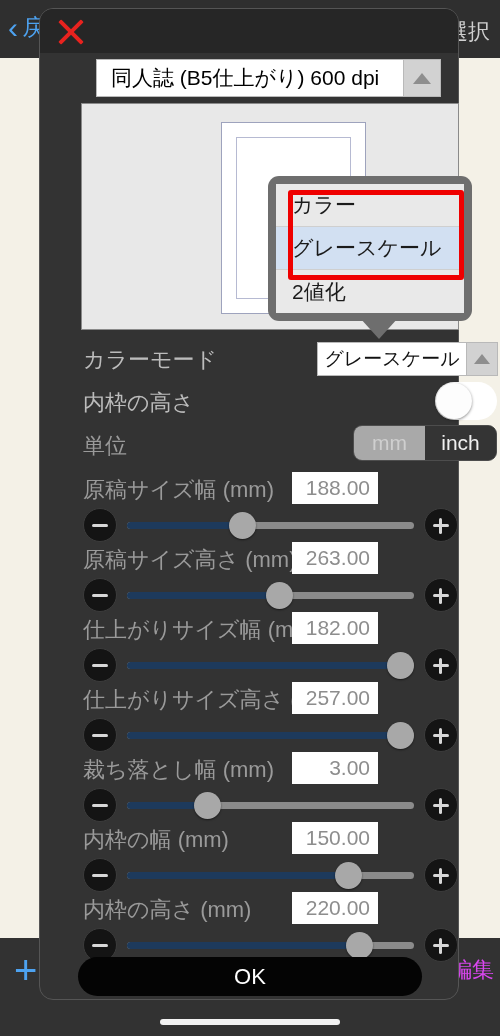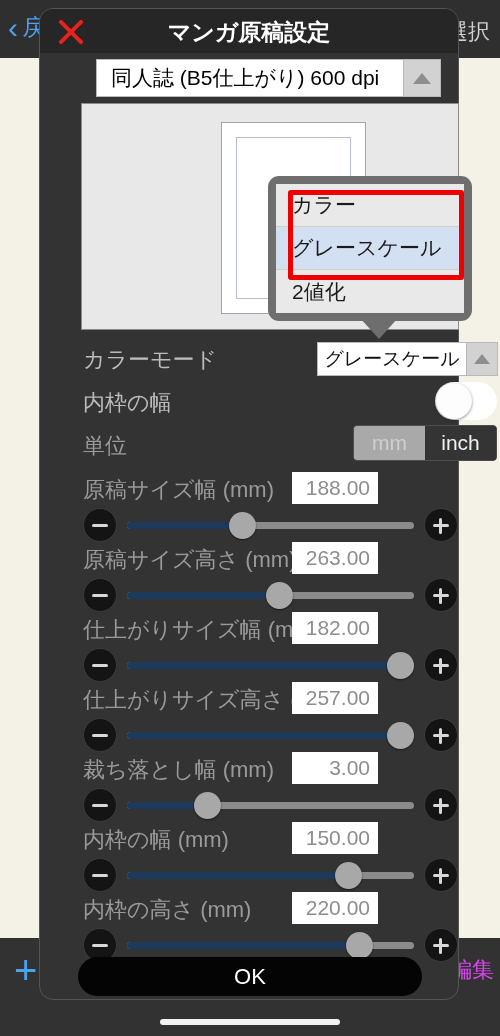--- a/index.html
+++ b/index.html
@@ -143,21 +143,21 @@
   }
   .toggle-knob {
     position: absolute; left: 1px; top: 1px; width: 36px; height: 36px;
     border-radius: 50%; background: #fdfdfd;
     box-shadow: 0 1px 3px rgba(0,0,0,.45);
   }
 
   
   .seg {
     position: absolute; left: 313px; top: 416px; width: 144px; height: 36px;
-    border-radius: 4px; overflow: hidden; display: flex;
+    border-radius: 9px; overflow: hidden; display: flex;
     border: 1px solid #4d4d4d; background: #3a3a3a;
   }
   .seg-item {
     flex: 1; display: flex; align-items: center; justify-content: center;
     font-size: 21px;
   }
   .seg-item.on  { background: #a9a9a9; color: #cfcfcf; }
   .seg-item.off { background: #343434; color: #f0f0f0; }
 
   
@@ -248,21 +248,20 @@
   <div class="bg-select-btn">選択</div>
 
   <div class="bg-bottombar"></div>
   <div class="bg-plus">+</div>
   <div class="bg-edit">編集</div>
   <div class="home-indicator"></div>
 
   <div class="modal">
 
     <div class="modal-header"></div>
-    <div class="modal-title">マンガ原稿設定</div>
     <div class="close-x"></div>
 
     <div class="preset-row">
       <div class="preset-value">同人誌 (B5仕上がり) 600 dpi</div>
       <div class="preset-arrow">
         <span class="tri-up"></span>
       </div>
     </div>
 
     <div class="preview">
@@ -272,21 +271,21 @@
     </div>
 
     <div class="row-label" style="left:43px; top:336px;">カラーモード</div>
     <div class="cm-select">
       <div class="cm-value">グレースケール</div>
       <div class="cm-arrow">
         <span class="tri-up-sm"></span>
       </div>
     </div>
 
-    <div class="row-label" style="left:43px; top:379px;">内枠の幅</div>
+    <div class="row-label" style="left:43px; top:379px;">内枠の高さ</div>
     <div class="toggle">
       <div class="toggle-knob"></div>
     </div>
 
     <div class="row-label dim" style="left:43px; top:422px;">単位</div>
     <div class="seg">
       <div class="seg-item on">mm</div>
       <div class="seg-item off">inch</div>
     </div>
 

